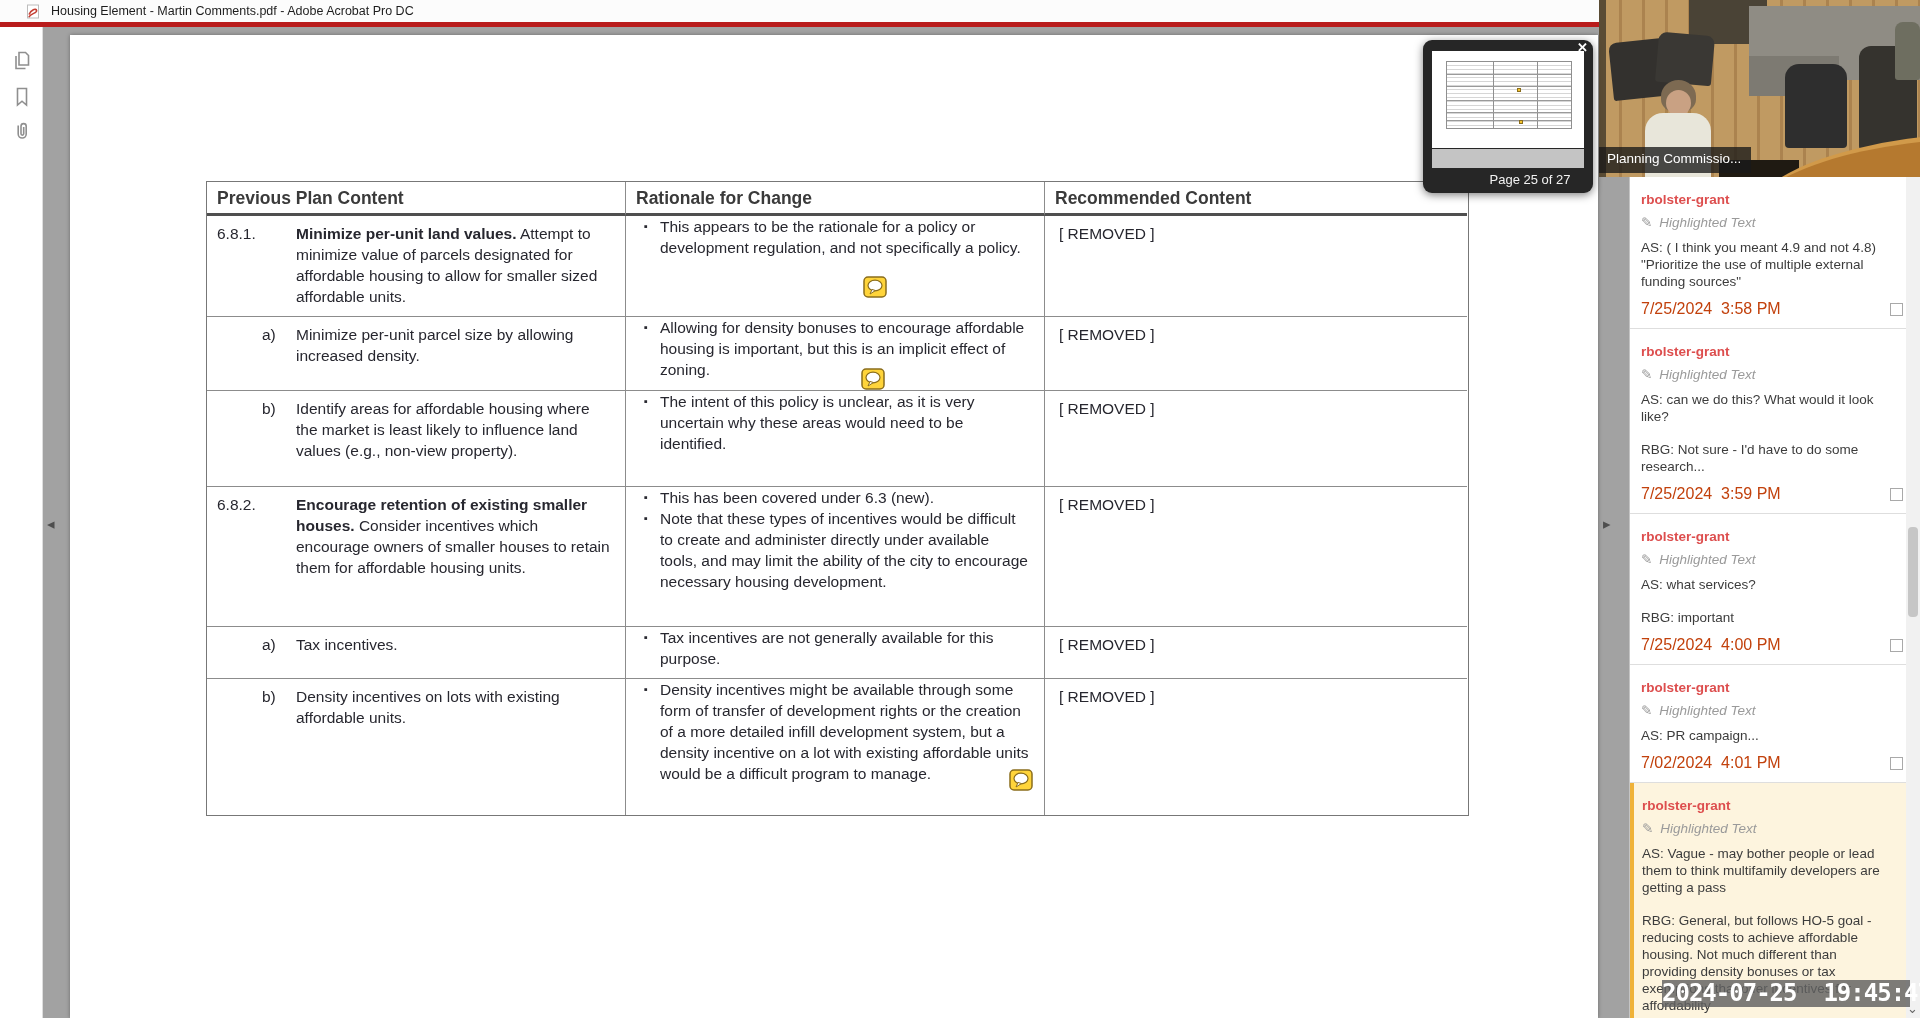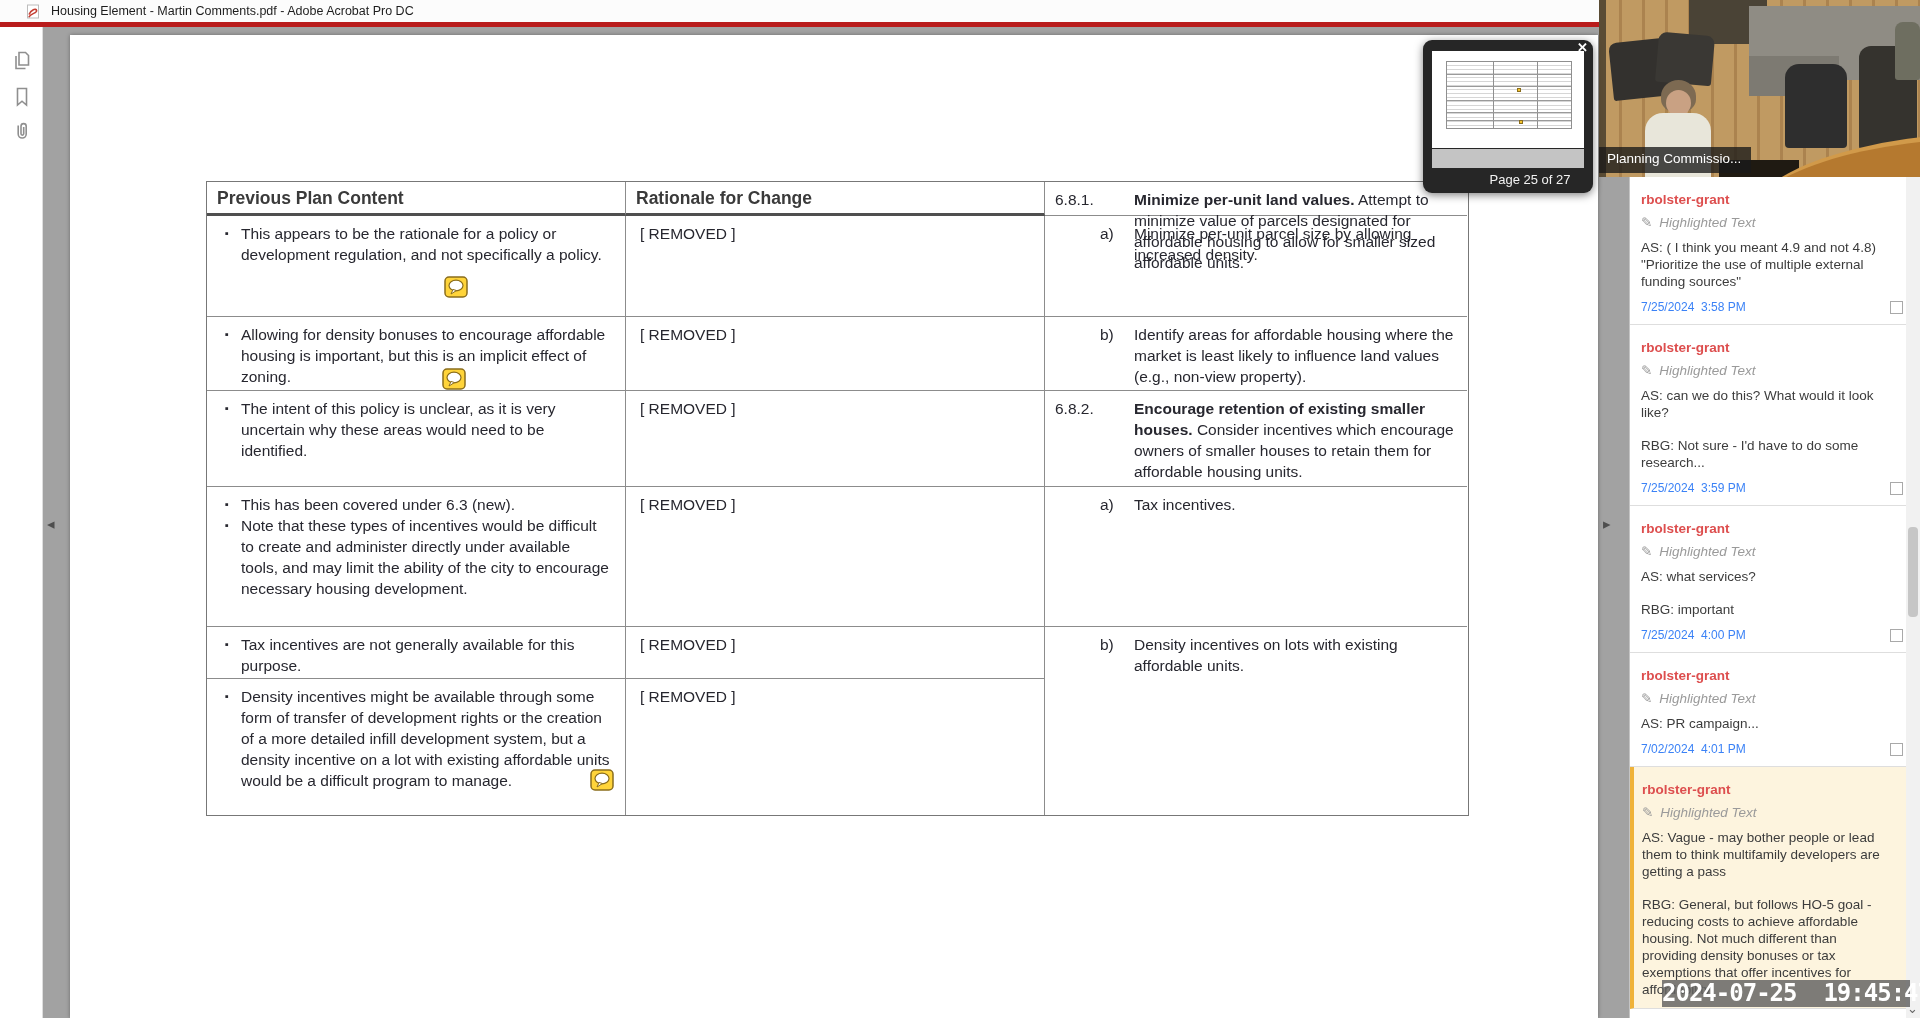--- a/index.html
+++ b/index.html
@@ -34,21 +34,21 @@
   .pdf-table > div { position:relative; border-right:1px solid #8c8c8c; border-bottom:1px solid #8c8c8c; }
   .pdf-table > div:nth-child(3n) { border-right:none; }
   .pdf-table > div.lastrow { border-bottom:none; }
   .hcell { font-size:17.5px; font-weight:bold; color:#3a3a3a; padding:6px 0 0 10px;
            border-bottom:3px solid #4f4f4f !important; }
   .cell { font-size:15.5px; line-height:21px; }
   .cell .num { position:absolute; left:10px; top:7px; }
   .cell.sub .num { left:55px; }
   .cell .ptext { margin:7px 10px 0 89px; }
   .cell .lead { font-weight:bold; }
-  .cell .bul { position:relative; margin:0 14px 0 34px; padding-top:7px; }
+  .cell .bul { position:relative; margin:0 14px 0 34px; }
   .cell .bul + .bul { padding-top:0; }
   .cell .bul::before { content:'▪'; position:absolute; left:-16px; font-size:11px; }
   .cell .rec { margin:7px 0 0 14px; }
   .cicon { position:absolute; width:24px; height:22px; cursor:pointer; }
 
   
   .page-popup { position:absolute; left:1423px; top:40px; width:170px; height:153px; background:#262626;
                 border-radius:9px; box-shadow:0 2px 8px rgba(0,0,0,.5); z-index:20; }
   .pp-close { position:absolute; right:5px; top:0px; color:#fff; font-size:13px; font-weight:bold; cursor:pointer; }
   .pp-thumb { position:absolute; left:9px; top:11px; width:152px; height:97px; background:#fff; }
@@ -87,21 +87,21 @@
   .comments { position:absolute; left:1629px; top:177px; width:291px; height:841px; background:#fff;
               border-left:1px solid #c4c4c4; overflow:hidden; }
   .comment-card { padding:15px 32px 10px 11px; border-bottom:1px solid #dedede; position:relative; }
   .comment-card.selected { background:#fdf4de; border-left:4px solid #efb239; padding-left:8px; }
   .c-author { font-size:13.5px; font-weight:bold; color:#dd4e4e; margin-bottom:7px; }
   .c-type { font-size:13.5px; font-style:italic; color:#9a9a9a; margin-bottom:9px; }
   .c-type .pencil { font-style:normal; margin-right:7px; color:#9a9a9a; }
   .c-body { font-size:13.5px; color:#3c3c3c; line-height:17px; width:252px; }
   .c-body + .c-body { margin-top:16px; }
   .c-foot { display:flex; justify-content:space-between; align-items:center; margin-top:10px; width:262px; }
-  .c-date { font-size:12px; color:#3b82f6; white-space:pre; }
+  .c-date { font-size:16px; color:#c2410c; white-space:pre; }
   .checkbox { width:13px; height:13px; border:1px solid #a9a9a9; background:#fff; cursor:pointer; }
 
   .cpanel-scroll { position:absolute; left:1906px; top:177px; width:14px; height:841px; background:#f1f1f1; z-index:9; }
   .cpanel-thumb { position:absolute; left:2px; top:350px; width:10px; height:90px; background:#c6c6c6; border-radius:4px; cursor:pointer; }
   .scroll-down { position:absolute; left:1px; bottom:2px; color:#666; font-size:13px; cursor:pointer; }
 
   
   .timestamp { position:absolute; left:1662px; top:980px; width:248px; height:27px; z-index:30;
                background:rgba(96,96,96,.82); color:#fff; text-align:center;
                font-family:"DejaVu Sans Mono", monospace; font-size:24px; font-weight:600;
@@ -141,20 +141,21 @@
     </span>
   </div>
 
   <div class="doc-area">
     <div class="pdf-page">
 
       <div class="pdf-table">
 
         <div class="hcell">Previous Plan Content</div>
         <div class="hcell">Rationale for Change</div>
+        <div class="hcell">Recommended Content</div>
 
         <div class="cell">
           <span class="num">6.8.1.</span>
           <div class="ptext"><span class="lead">Minimize per-unit land values.</span><span> Attempt to minimize value of parcels designated for affordable housing to allow for smaller sized affordable units.</span></div>
         </div>
         <div class="cell">
           <div class="bul"><span>This appears to be the rationale for a policy or development regulation, and not specifically a policy.</span></div>
           <span class="cicon" style="left:237px; top:60px">
             <svg width="24" height="22" viewBox="0 0 24 22">
               <rect x="1" y="1" width="22" height="20" rx="4" fill="#ffd43a" stroke="#8a6d1d" stroke-width="1.5"></rect>

